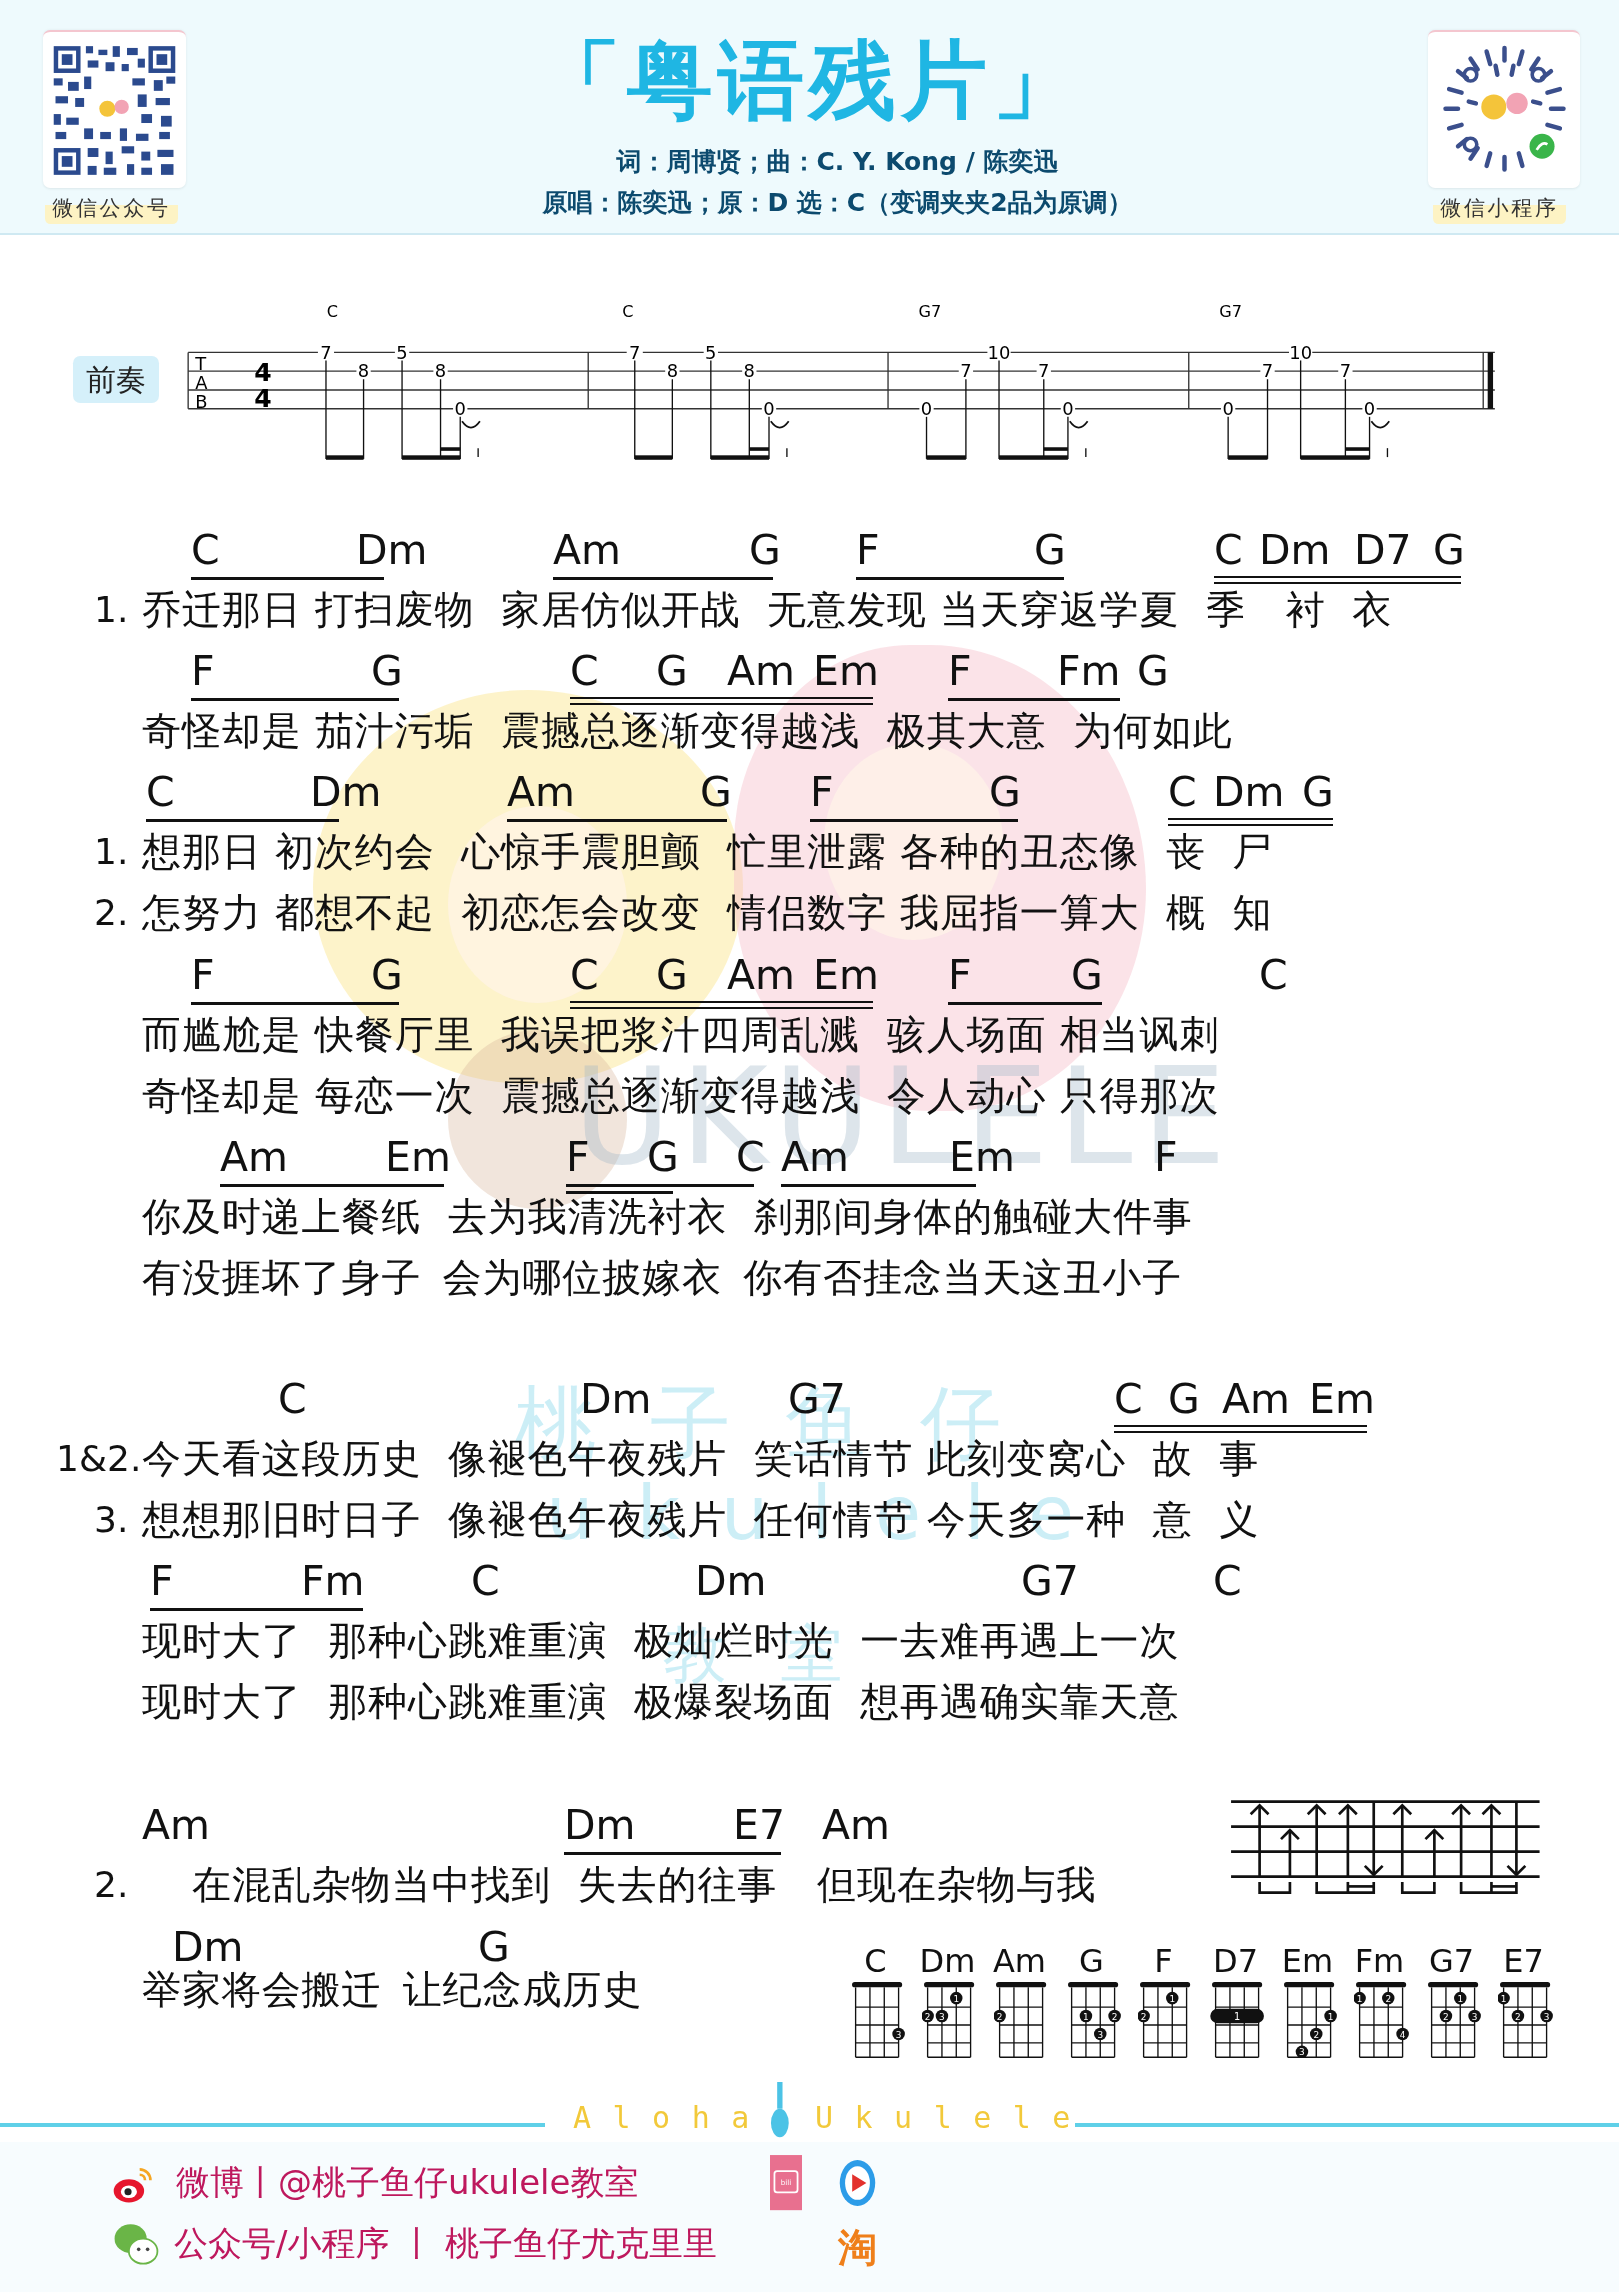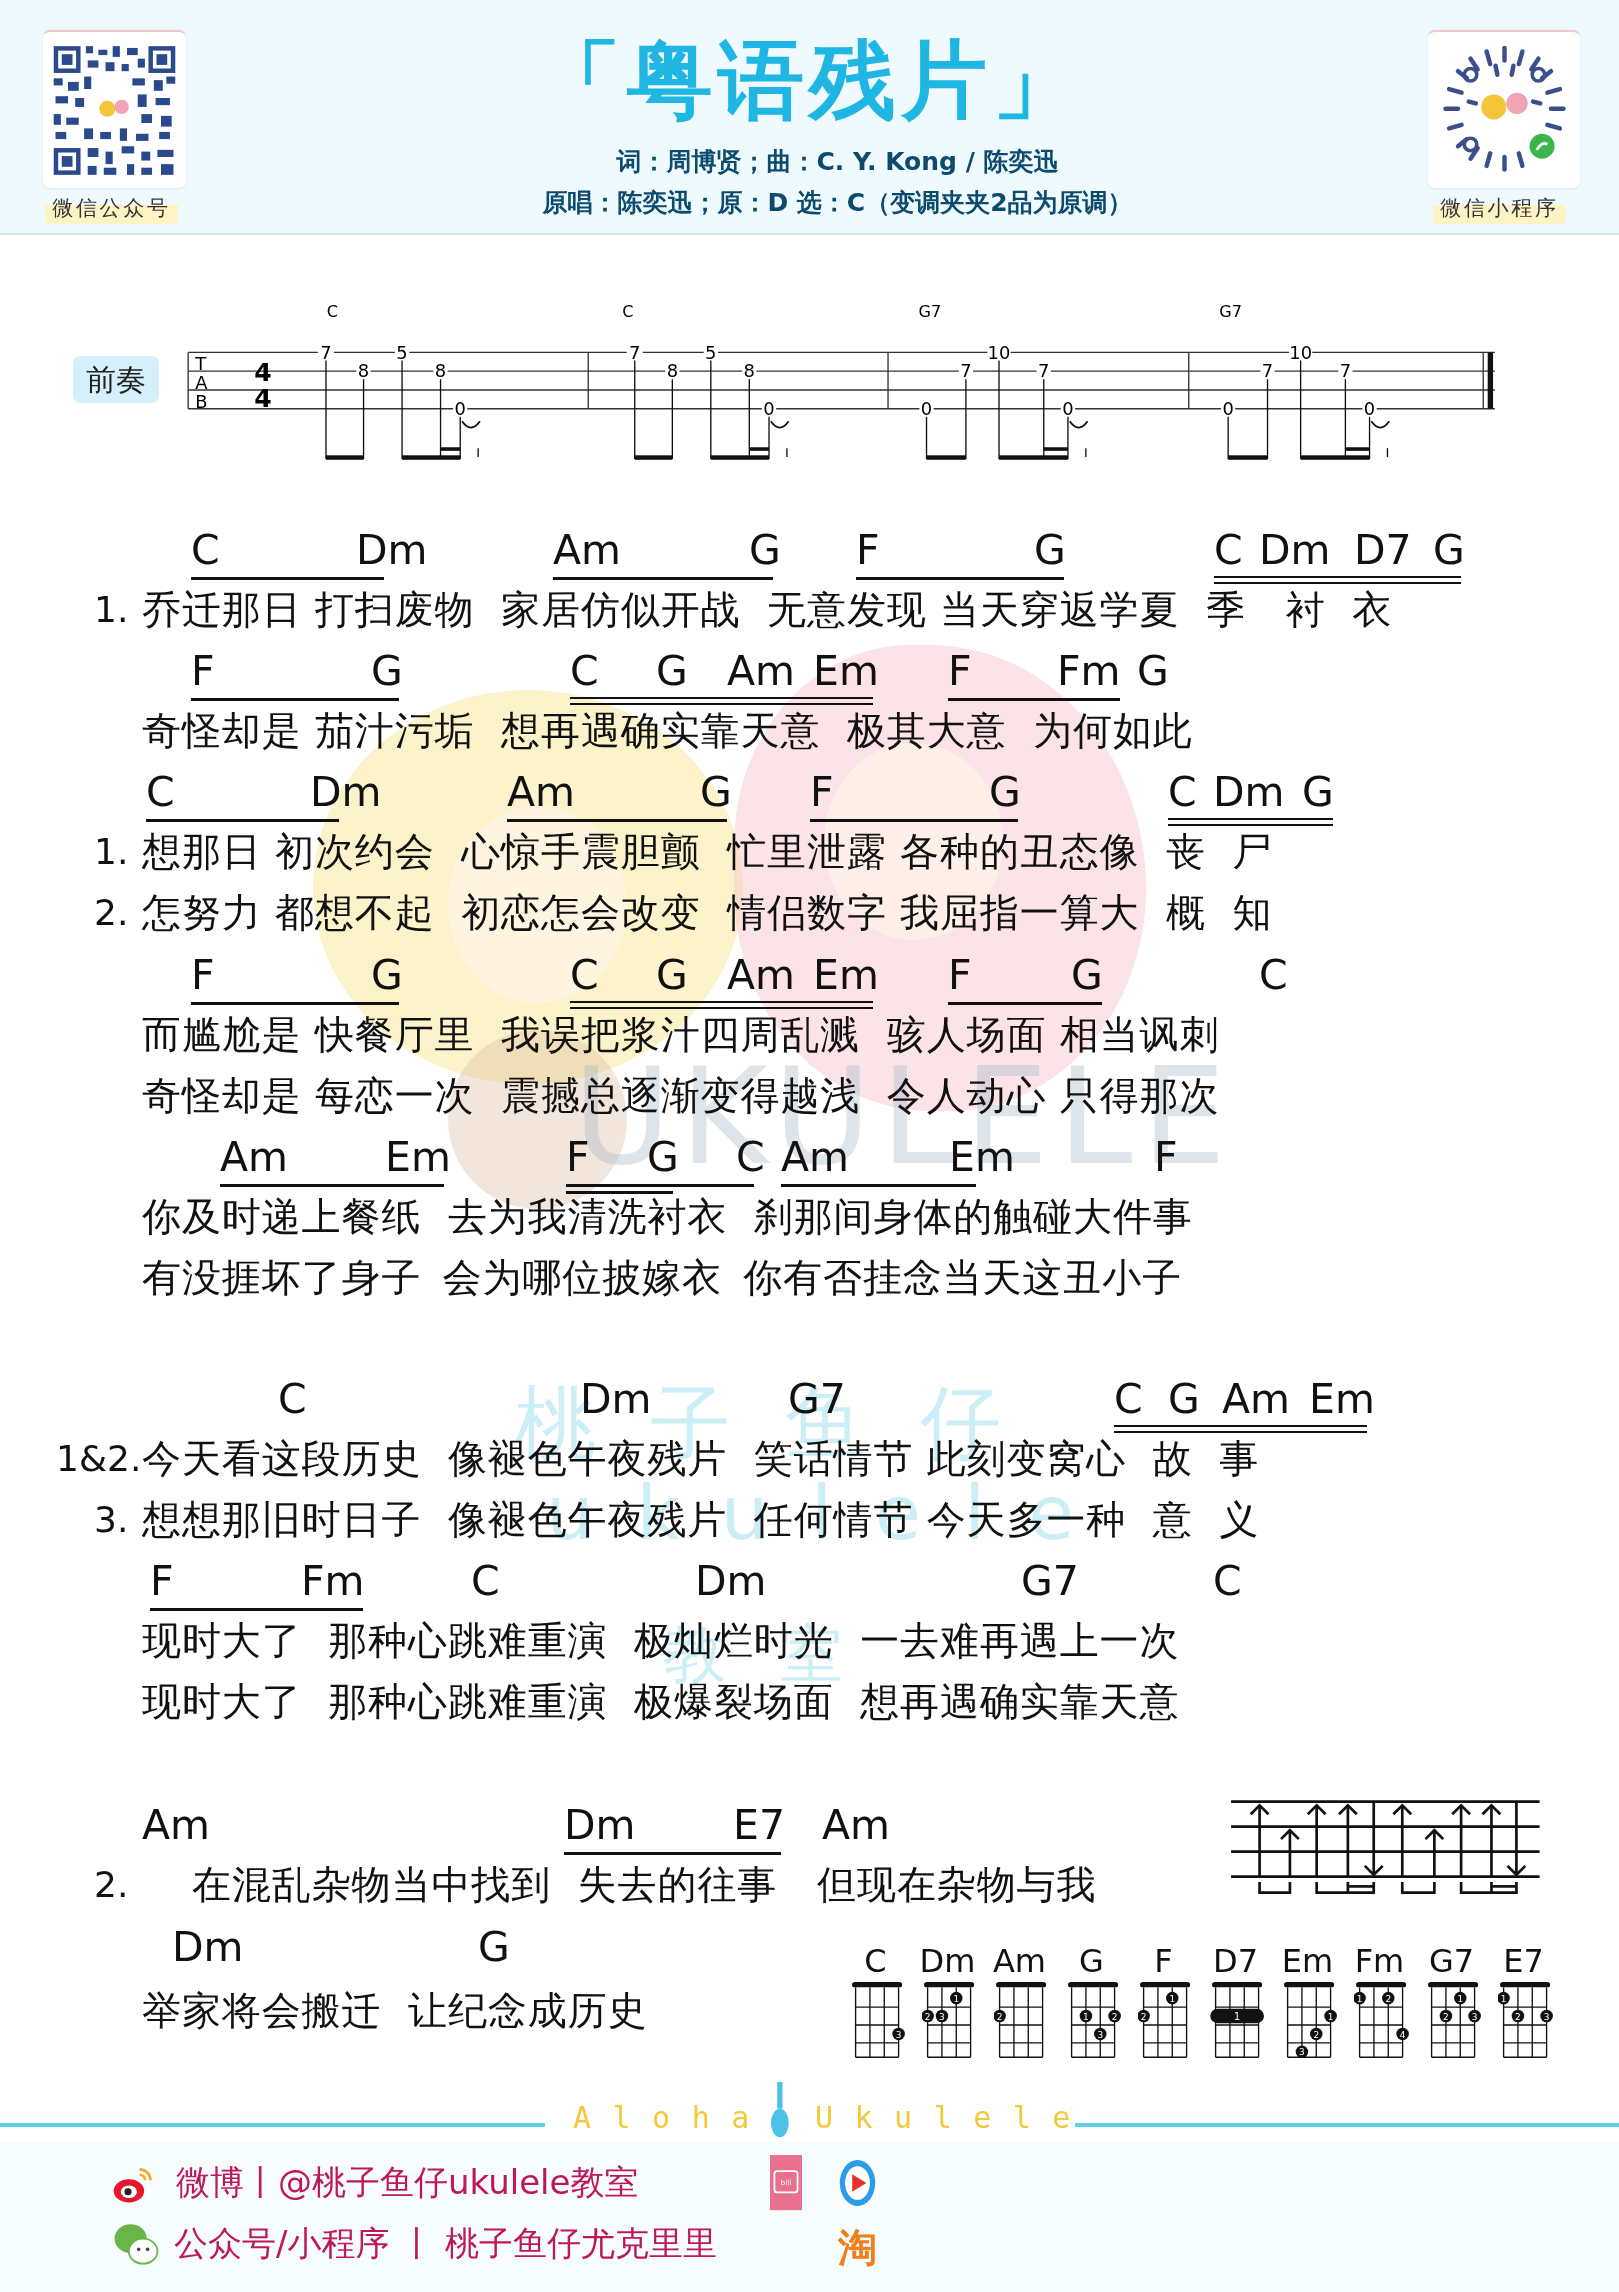--- a/index.html
+++ b/index.html
@@ -329,21 +329,21 @@
   <span class="chord" style="left:570px;">C</span>
   <span class="chord" style="left:656px;">G</span>
   <span class="chord" style="left:727px;">Am</span>
   <span class="chord" style="left:813px;">Em</span>
   <span class="chord" style="left:948px;">F</span>
   <span class="chord" style="left:1057px;">Fm</span>
   <span class="chord" style="left:1137px;">G</span>
   <div class="uline" style="left:191px;top:50px;width:208px;"></div>
   <div class="uline dbl" style="left:570px;top:49px;width:303px;"></div>
   <div class="uline" style="left:948px;top:50px;width:172px;"></div>
-  <span class="lyric" style="left:142px;top:59px;">奇怪却是 茄汁污垢  想再遇确实靠天意  极其大意  为何如此</span>
+  <span class="lyric" style="left:142px;top:59px;">奇怪却是 茄汁污垢  震撼总逐渐变得越浅  极其大意  为何如此</span>
 </div>
 
 <div class="row" style="top:769px;">
   <span class="chord" style="left:146px;">C</span>
   <span class="chord" style="left:310px;">Dm</span>
   <span class="chord" style="left:507px;">Am</span>
   <span class="chord" style="left:700px;">G</span>
   <span class="chord" style="left:810px;">F</span>
   <span class="chord" style="left:989px;">G</span>
   <span class="chord" style="left:1168px;">C</span>
@@ -426,21 +426,21 @@
   <span class="chord" style="left:733px;">E7</span>
   <span class="chord" style="left:822px;">Am</span>
   <div class="uline" style="left:564px;top:50px;width:217px;"></div>
   <span class="verse-num" style="left:94px;top:59px;">2.</span>
   <span class="lyric" style="left:192px;top:59px;">在混乱杂物当中找到  失去的往事   但现在杂物与我</span>
 </div>
 
 <div class="row" style="top:1924px;">
   <span class="chord" style="left:172px;">Dm</span>
   <span class="chord" style="left:478px;">G</span>
-  <span class="lyric" style="left:142px;top:63px;">举家将会搬迁  让纪念成历史</span>
+  <span class="lyric" style="left:142px;top:42px;font-family:Liberation Serif, serif;">举家将会搬迁  让纪念成历史</span>
 </div>
 
 <svg class="strum" width="322" height="107" viewBox="0 0 360 120">
   <g stroke="#111" stroke-width="3" fill="none">
     <line x1="4" y1="12" x2="350" y2="12"></line>
       <line x1="4" y1="40" x2="350" y2="40"></line>
       <line x1="4" y1="68" x2="350" y2="68"></line>
       <line x1="4" y1="96" x2="350" y2="96"></line>
 
     <line x1="36" y1="96" x2="36" y2="16"></line>

